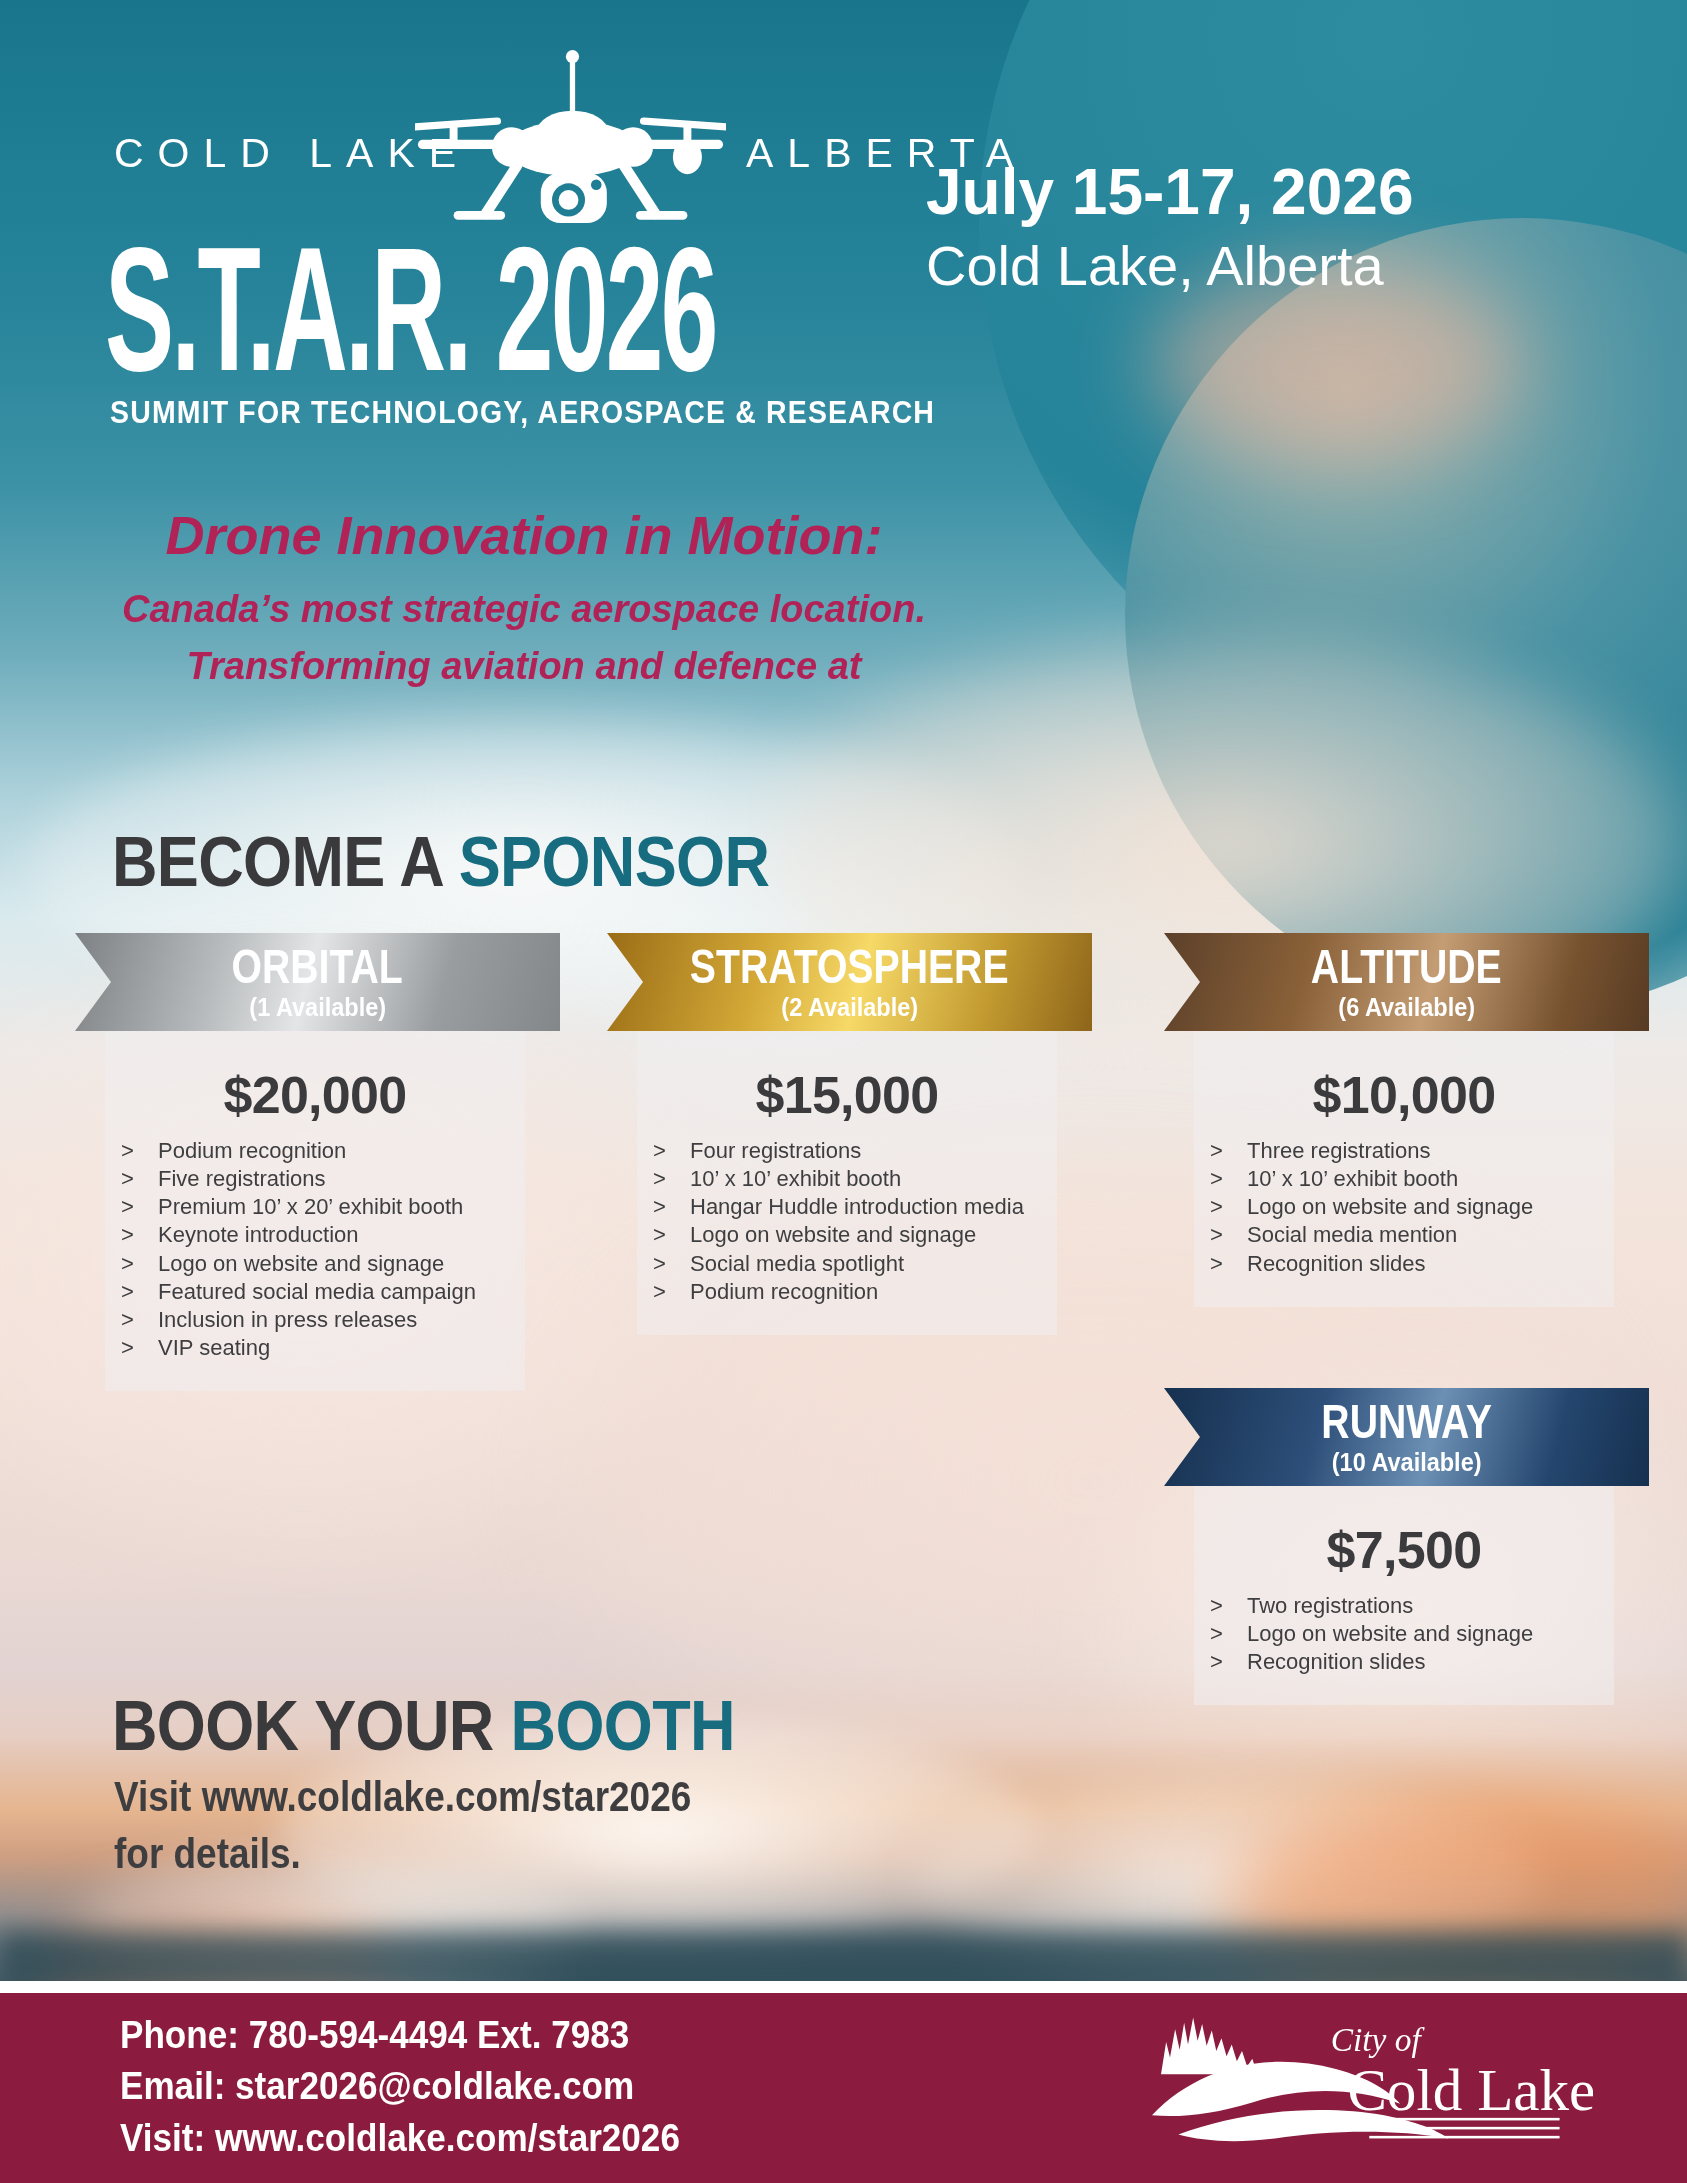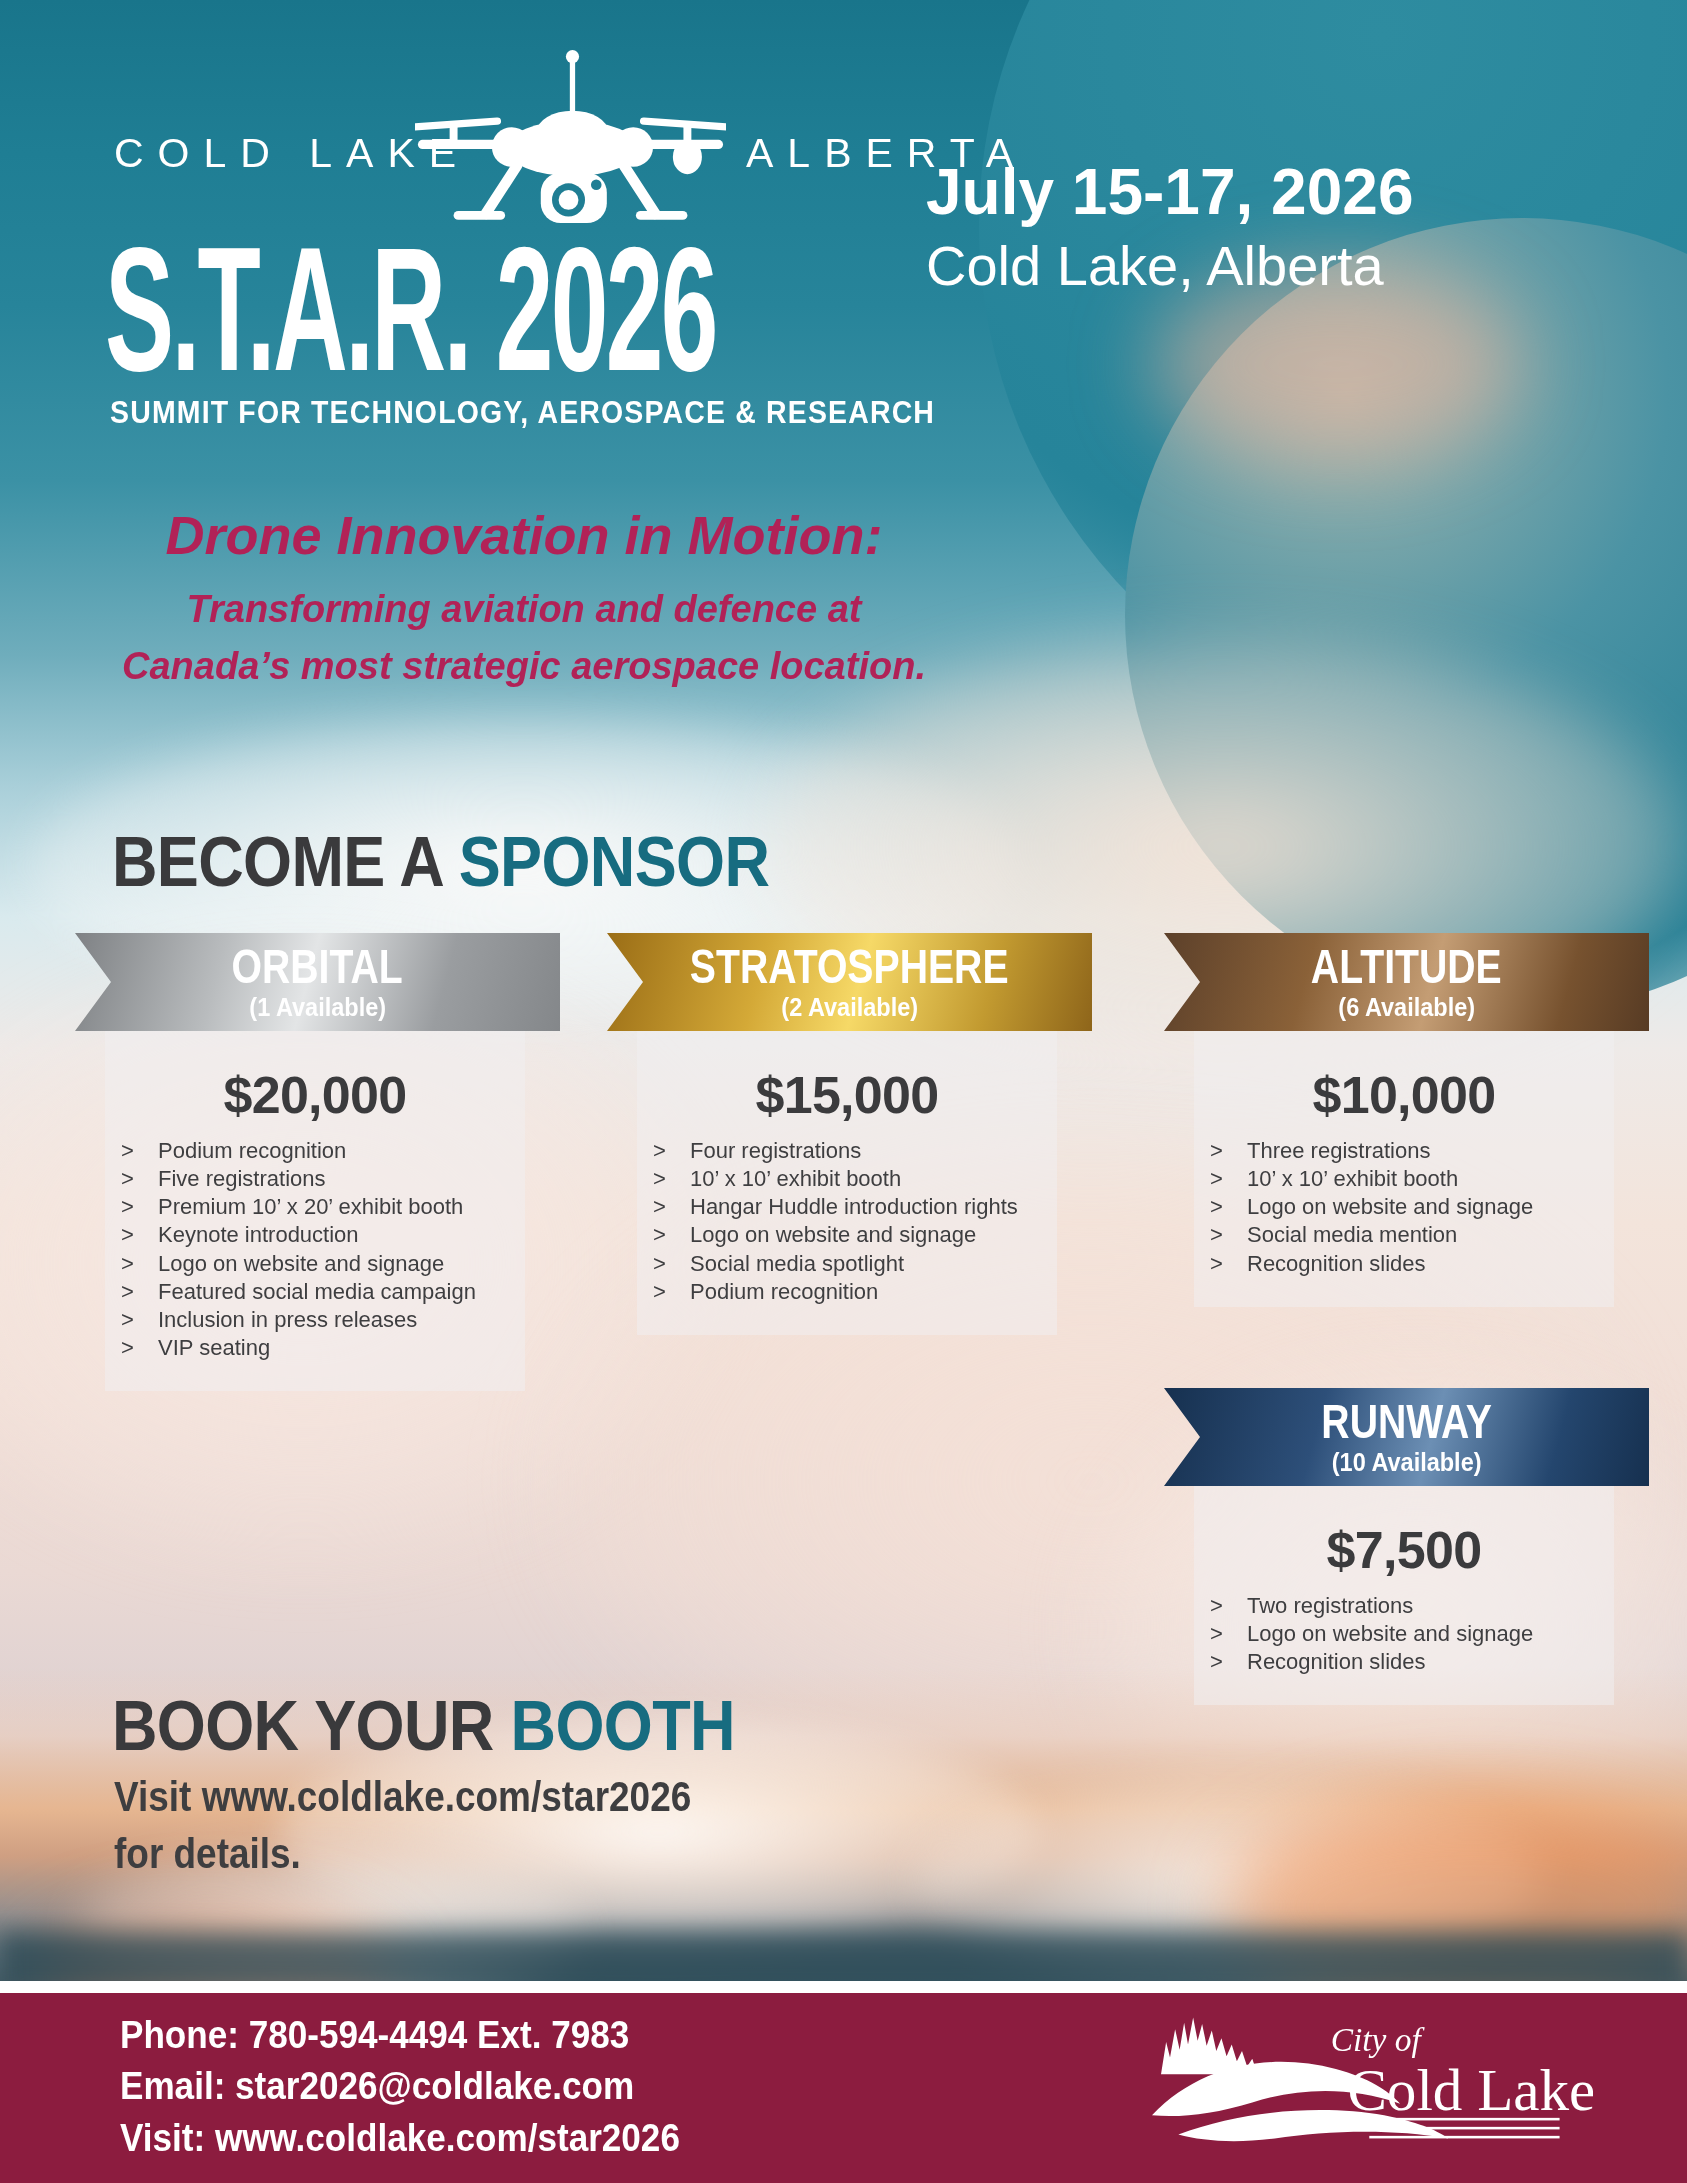--- a/index.html
+++ b/index.html
@@ -167,22 +167,22 @@
   <div class="abs summit">SUMMIT FOR TECHNOLOGY, AEROSPACE &amp; RESEARCH</div>
 
   <div class="abs dateblock">
     <div class="dateline">July 15-17, 2026</div>
     <div class="placeline">Cold Lake, Alberta</div>
   </div>
 
   <div class="abs tagline">
     <div class="tag-head">Drone Innovation in Motion:</div>
     <div class="tag-body">
+      <div>Canada’s most strategic aerospace location.</div>
       <div>Transforming aviation and defence at</div>
-      <div>Canada’s most strategic aerospace location.</div>
     </div>
   </div>
 
   <div class="abs big-head sponsor-head"><span>BECOME A </span><span class="accent">SPONSOR</span></div>
 
   <section class="abs tier t1 theme-silver">
     <div class="ribbon">
       <div class="tier-name">ORBITAL</div>
       <div class="tier-avail">(1 Available)</div>
     </div>
@@ -204,21 +204,21 @@
   <section class="abs tier t2 theme-gold">
     <div class="ribbon">
       <div class="tier-name">STRATOSPHERE</div>
       <div class="tier-avail">(2 Available)</div>
     </div>
     <div class="tier-body">
       <div class="tier-price">$15,000</div>
       <div class="benefits">
         <div class="benefit">Four registrations</div>
         <div class="benefit">10’ x 10’ exhibit booth</div>
-        <div class="benefit">Hangar Huddle introduction rights</div>
+        <div class="benefit">Hangar Huddle introduction media</div>
         <div class="benefit">Logo on website and signage</div>
         <div class="benefit">Social media spotlight</div>
         <div class="benefit">Podium recognition</div>
       </div>
     </div>
   </section>
 
   <section class="abs tier t3 theme-bronze">
     <div class="ribbon">
       <div class="tier-name">ALTITUDE</div>

